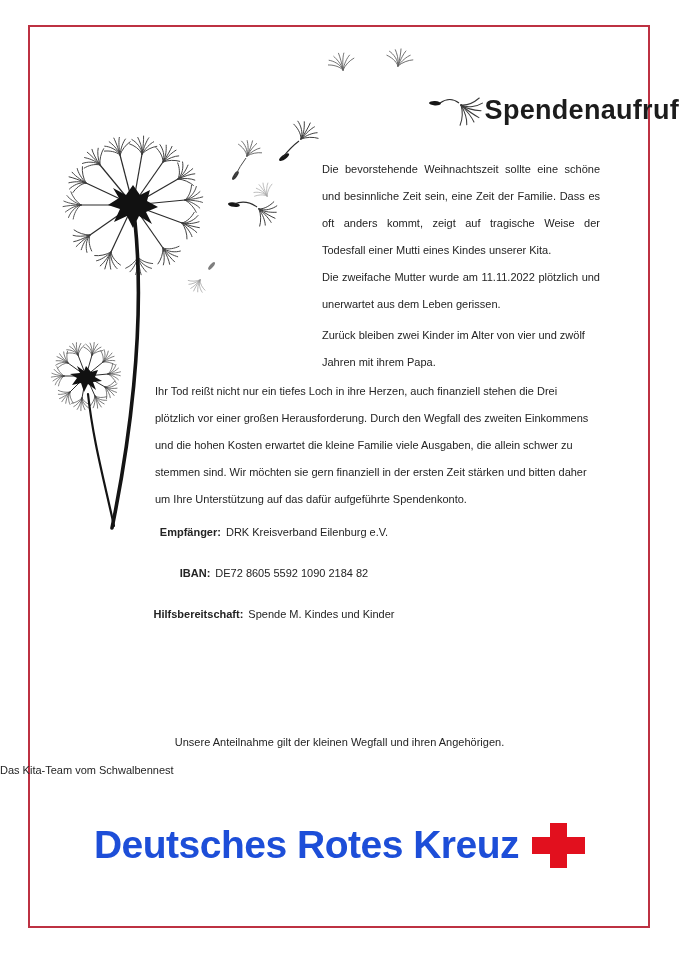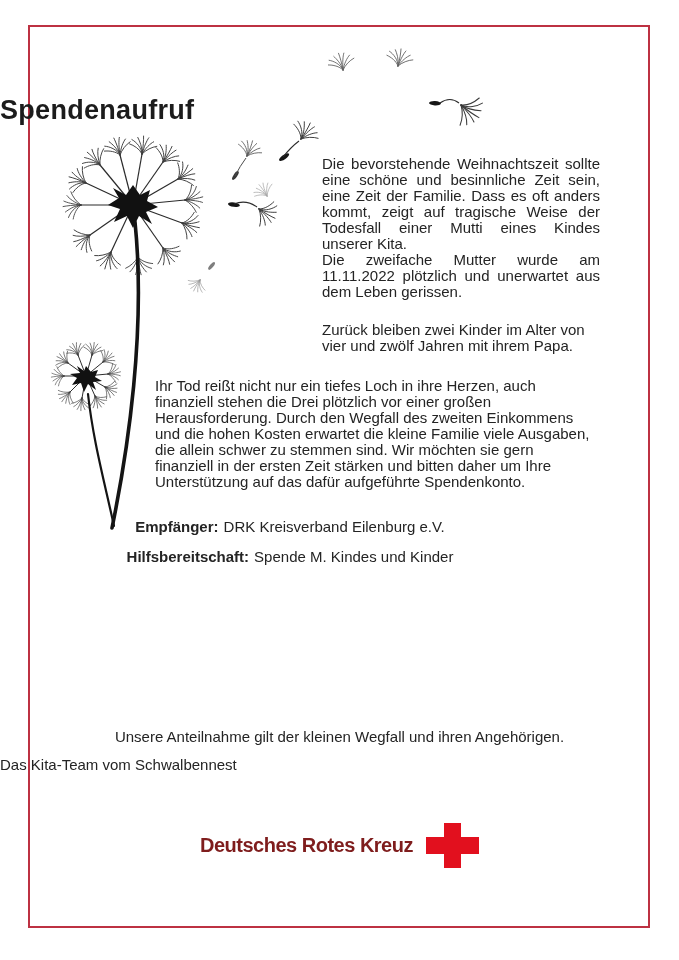--- a/index.html
+++ b/index.html
@@ -16,59 +16,58 @@
     position:absolute;left:28px;top:25px;
     width:618px;height:899px;
     border:2px solid #bd3142;
   }
   .illustration{
     position:absolute;left:0;top:0;width:679px;height:960px;
     pointer-events:none;
   }
   .doc-title{
     position:absolute;left:0;top:77px;width:679px;
-    text-align:left;
+    text-align:right;
     font-size:27px;font-weight:bold;color:#1c1c1c;
     letter-spacing:0.3px;
   }
-  .textblock{font-size:15px;line-height:16px;color:#242424;}
+  .textblock{font-size:11px;line-height:27px;color:#242424;}
   .textblock p{margin:0;}
   .intro{
     position:absolute;left:322px;top:156px;width:278px;
     text-align:justify;
   }
   .highlight{
     position:absolute;left:322px;top:322px;width:288px;
     font-weight:normal;
   }
   .appeal{
     position:absolute;left:155px;top:378px;width:437px;
   }
   .bank{
     position:absolute;left:30px;top:519px;width:488px;
     text-align:center;
-    padding-left:16px;
   }
   .bank-row{margin-bottom:14px;}
   .bank-row .label{font-weight:bold;margin-right:5px;}
   .memorial{
     position:absolute;left:78px;top:653px;width:492px;
   }
   .condolence{
     position:absolute;left:0;top:729px;width:679px;text-align:center;
   }
   .signature{
     position:absolute;left:0;top:757px;width:679px;text-align:left;
   }
   .logo-row{
     position:absolute;left:0;top:818px;width:679px;height:54px;
     display:flex;align-items:center;justify-content:center;gap:13px;
   }
   .logo-text{
-    font-size:20px;font-weight:bold;color:#7f1d1d;letter-spacing:-0.5px;
+    font-size:39px;font-weight:bold;color:#1d4ed8;letter-spacing:-0.5px;
   }
   .logo-cross{display:block;}
 </style>
 </head>
 <body>
 
 <div class="page">
 
   <div class="frame"></div>
 
@@ -183,20 +182,23 @@
 
   <div class="textblock highlight">Zurück bleiben zwei Kinder im Alter von vier und zwölf Jahren mit ihrem Papa.</div>
 
   <div class="textblock appeal">Ihr Tod reißt nicht nur ein tiefes Loch in ihre Herzen, auch finanziell stehen die Drei plötzlich vor einer großen Herausforderung. Durch den Wegfall des zweiten Einkommens und die hohen Kosten erwartet die kleine Familie viele Ausgaben, die allein schwer zu stemmen sind. Wir möchten sie gern finanziell in der ersten Zeit stärken und bitten daher um Ihre Unterstützung auf das dafür aufgeführte Spendenkonto.</div>
 
   <div class="textblock bank">
     <div class="bank-row">
       <span class="label">Empfänger:</span><span class="value">DRK Kreisverband Eilenburg e.V.</span>
     </div>
     <div class="bank-row">
+      <span class="label">IBAN:</span><span class="value">DE72 8605 5592 1090 2184 82</span>
+    </div>
+    <div class="bank-row">
       <span class="label">Hilfsbereitschaft:</span><span class="value">Spende M. Kindes und Kinder</span>
     </div>
   </div>
 
 
   <div class="textblock condolence">Unsere Anteilnahme gilt der kleinen Wegfall und ihren Angehörigen.</div>
 
   <div class="textblock signature">Das Kita-Team vom Schwalbennest</div>
 
   <div class="logo-row">

